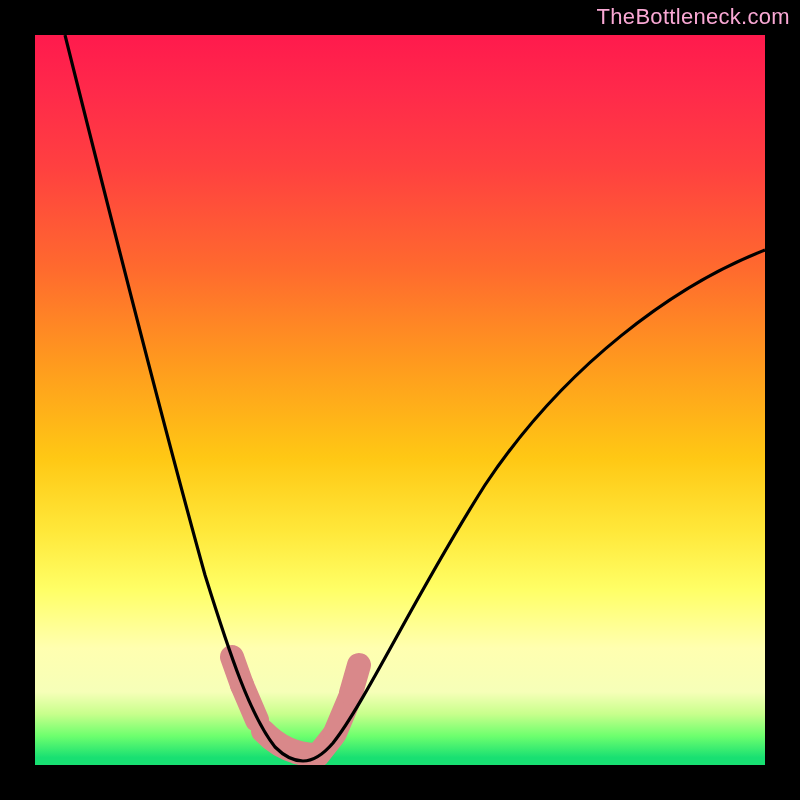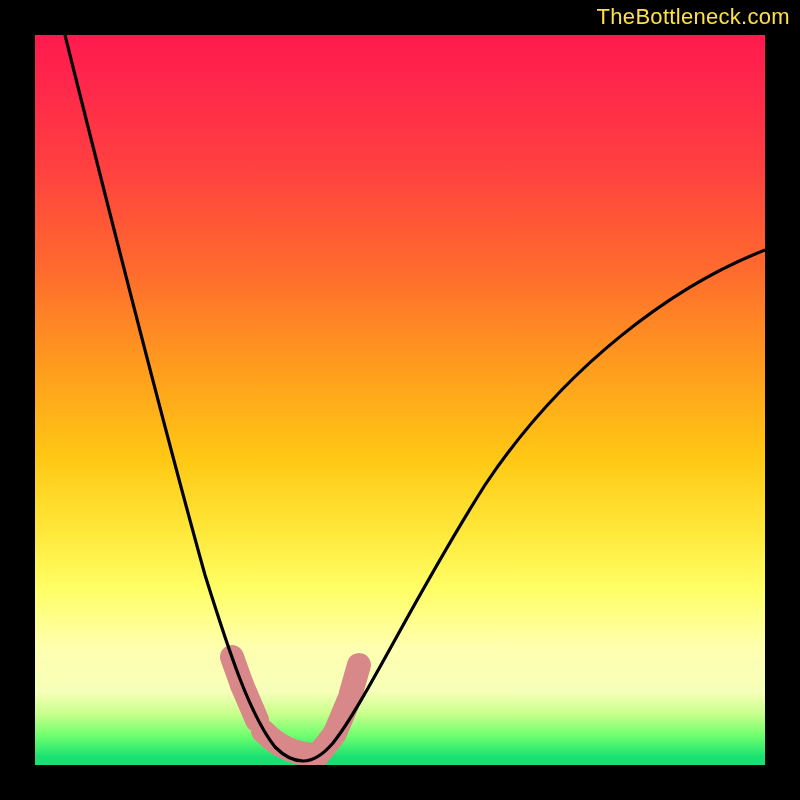--- a/index.html
+++ b/index.html
@@ -39,21 +39,21 @@
       #c8ff8c 93%,
       #6eff6e 96%,
       #18e072 99%,
       #18e072 100%
     );
   }
   .watermark {
     position: absolute;
     top: 4px;
     right: 10px;
-    color: #fde047;
+    color: #f9a8d4;
     font-family: Arial, Helvetica, sans-serif;
     font-size: 22px;
     letter-spacing: 0.3px;
   }
   svg.curves {
     position: absolute;
     top: 0;
     left: 0;
   }
 </style>

